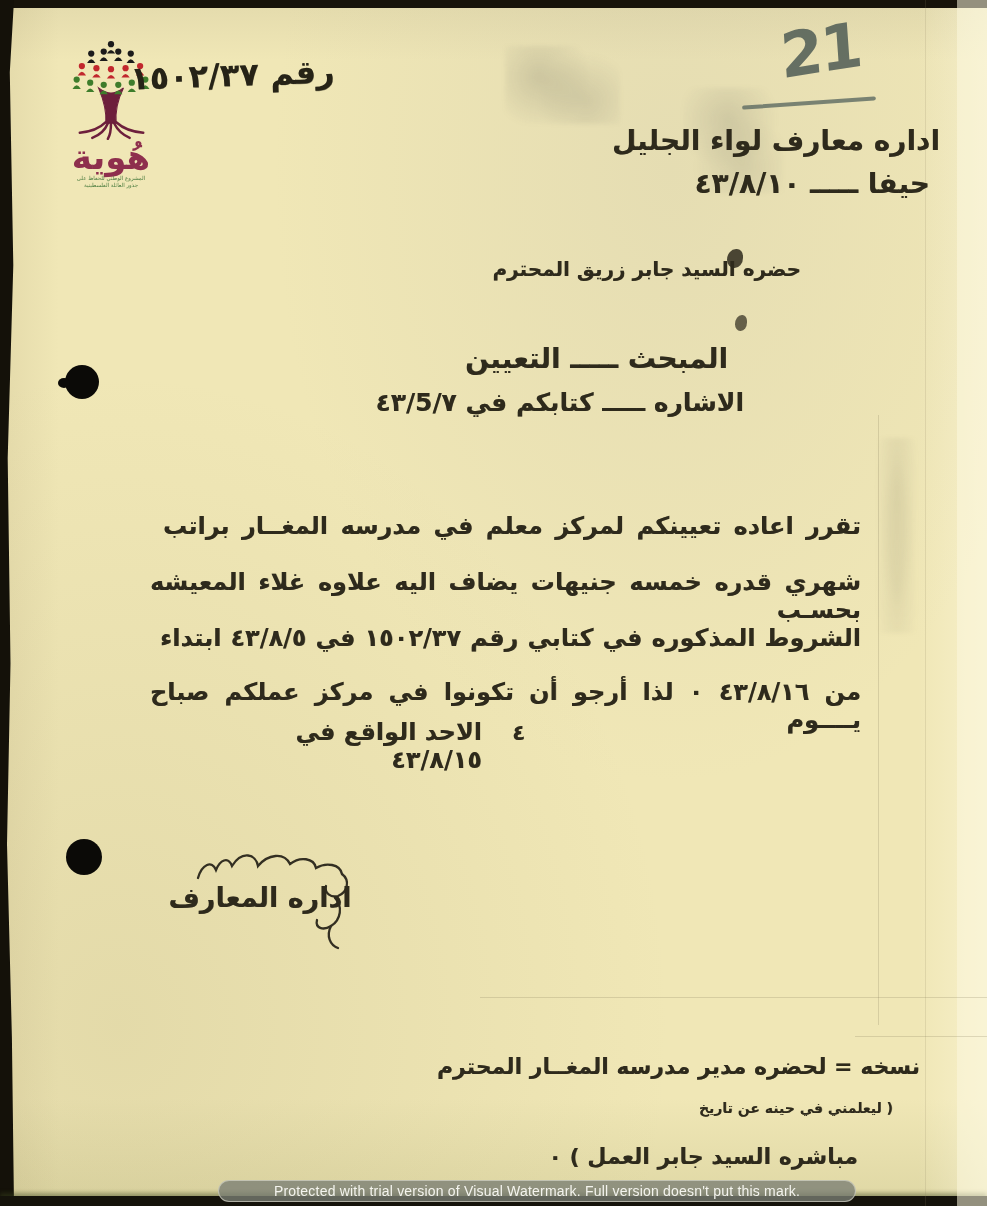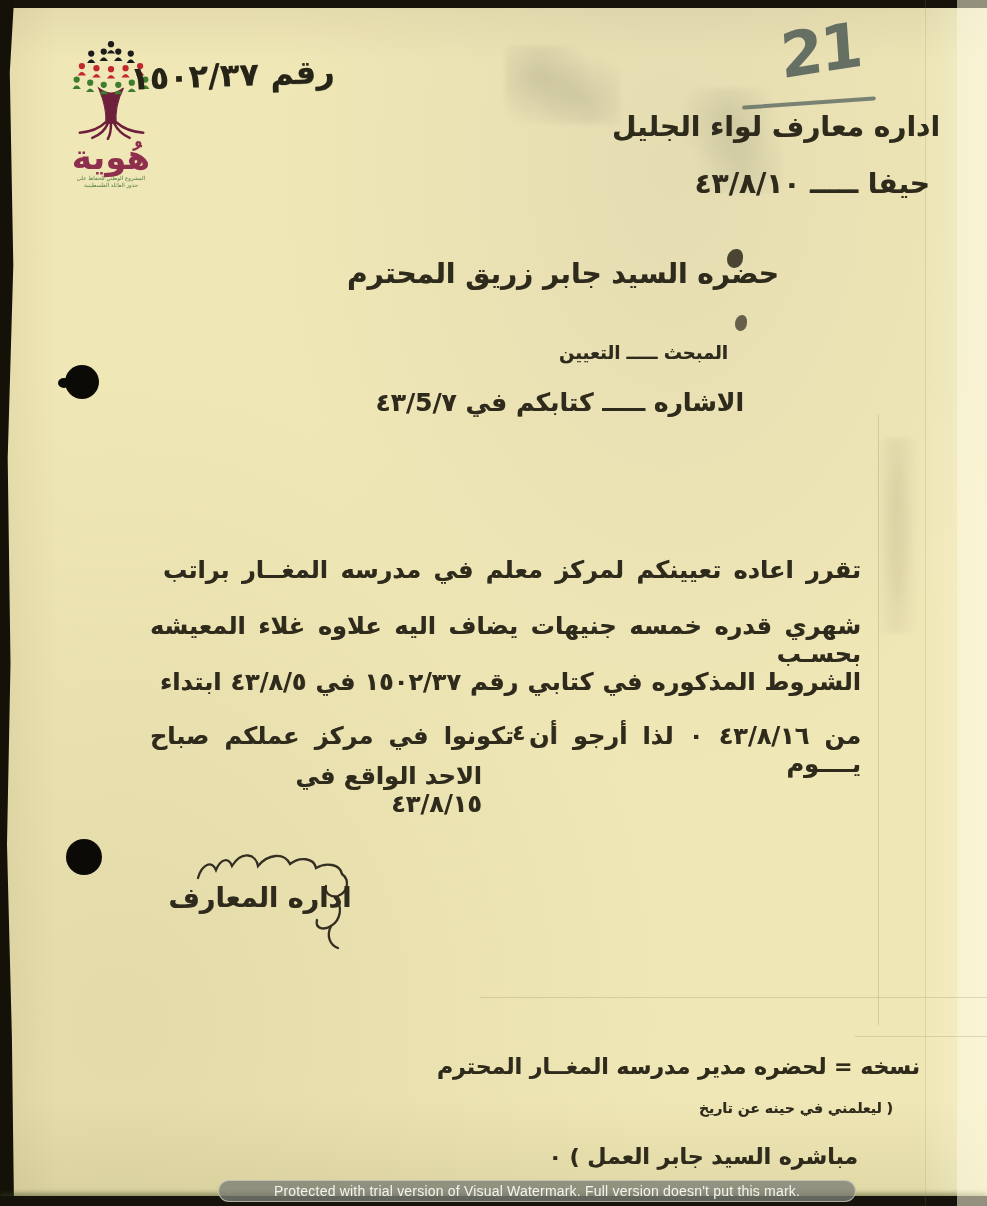--- a/index.html
+++ b/index.html
@@ -51,28 +51,28 @@
   #logo .wordmark{font-family:"DejaVu Sans",sans-serif;font-weight:bold;font-size:34px;line-height:30px;color:#8e2f4d;margin-top:-2px;}
   #logo .tagline{font-size:5.5px;line-height:6.5px;color:#4a7c3f;letter-spacing:0.2px;margin-top:3px;}
   
   #ref-number{left:130px;top:56px;font-size:32px;transform:rotate(-2deg);color:#262317;}
   #pencil-21{position:absolute;left:780px;top:14px;font-size:62px;font-weight:bold;
     color:#4f5c55;opacity:0.85;transform:rotate(-9deg) skewX(-5deg);letter-spacing:-3px;
     font-family:"DejaVu Sans",sans-serif;}
   #pencil-underline{position:absolute;left:742px;top:101px;width:134px;height:4px;background:#5d6a62;opacity:0.8;transform:rotate(-4deg);border-radius:2px;}
   #stray-mark{left:512px;top:720px;font-size:22px;color:#2e2a1c;}
   
-  #sender{right:47px;top:110px;font-size:28px;}
+  #sender{right:47px;top:124px;font-size:28px;}
   #place-date{right:57px;top:167px;font-size:28px;}
-  #addressee{right:208px;top:257px;font-size:28px;margin-left:44px;}
-  #subject{right:259px;top:342px;font-size:18px;text-align:center;}
+  #addressee{right:186px;top:257px;font-size:20px;margin-left:44px;}
+  #subject{right:259px;top:342px;font-size:28px;text-align:center;}
   #reference{right:243px;top:388px;font-size:25px;}
   .bodyline{position:absolute;direction:rtl;font-weight:bold;color:#2e2a1c;
     text-shadow:0.3px 0.4px 0.6px rgba(43,39,26,0.5);font-size:24px;
-    text-align:justify;text-align-last:justify;margin-top:44px;}
+    text-align:justify;text-align-last:justify;}
   #body-0{left:163px;top:512px;width:698px;}
   #body-1{left:150px;top:568px;width:711px;}
   #body-2{left:160px;top:624px;width:701px;}
   #body-3{left:150px;top:678px;width:711px;}
   #body-4{left:272px;top:718px;width:210px;text-align:right;text-align-last:right;}
   
   .inkblob{position:absolute;background:#2e2a1c;border-radius:60% 40% 55% 45%;}
   .inkblob.b1{left:727px;top:249px;width:16px;height:19px;opacity:0.85;}
   .inkblob.b2{left:735px;top:315px;width:12px;height:16px;opacity:0.7;}
   

